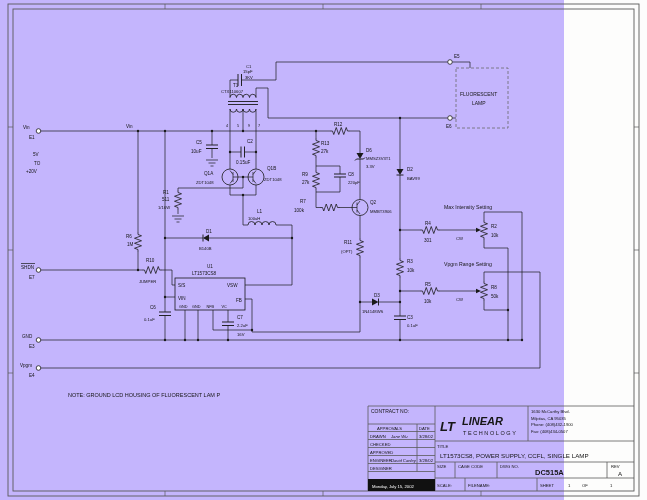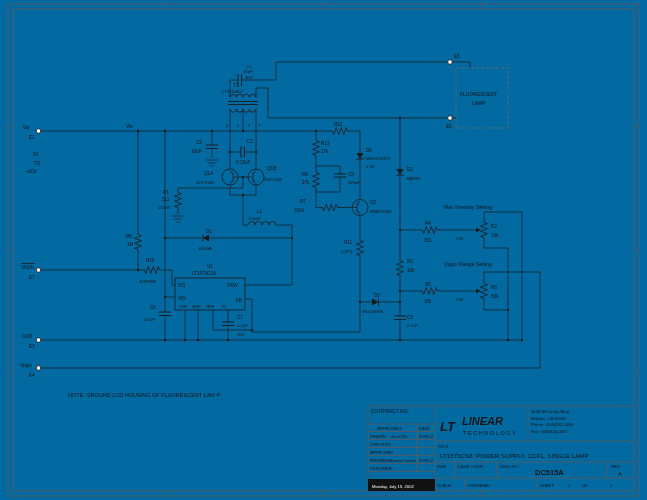--- a/index.html
+++ b/index.html
@@ -1,16 +1,16 @@
 <!DOCTYPE html>
 <html><head>
 <meta charset="utf-8">
 <style>
   html,body{margin:0;padding:0;background:#fdfdfc;}
-  .page{width:647px;height:500px;position:relative;background:#0369a1;}
+  .page{width:564px;height:500px;position:relative;background:#c4b5fd;}
   svg{display:block;}
   text{font-family:"Liberation Sans",sans-serif;fill:#161616;}
   .f38{font-size:3.8px}.f42{font-size:4.2px}.f46{font-size:4.6px}.f5{font-size:5px}
   .f52{font-size:5.2px}.f55{font-size:5.5px}.f62{font-size:6.2px}
   .f75{font-size:7.5px;font-weight:bold}.it{font-style:italic}
   .logoLinear{font-size:11px;font-weight:bold;font-style:italic}
   .logoTech{font-size:5.5px;letter-spacing:1.6px}
   .logoLT{font-size:13px;font-weight:bold;font-style:italic}
   .wh{fill:#ffffff}
 </style>

